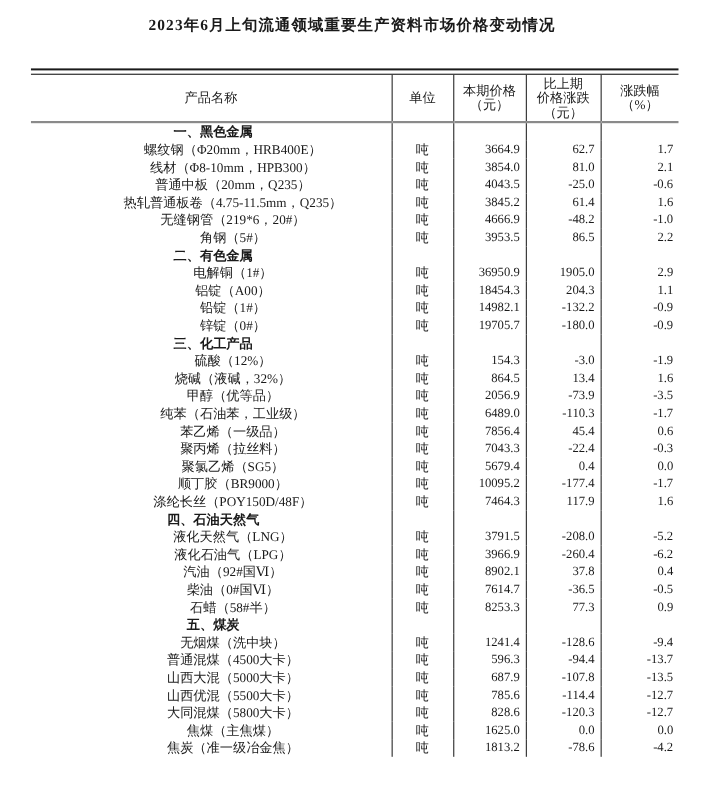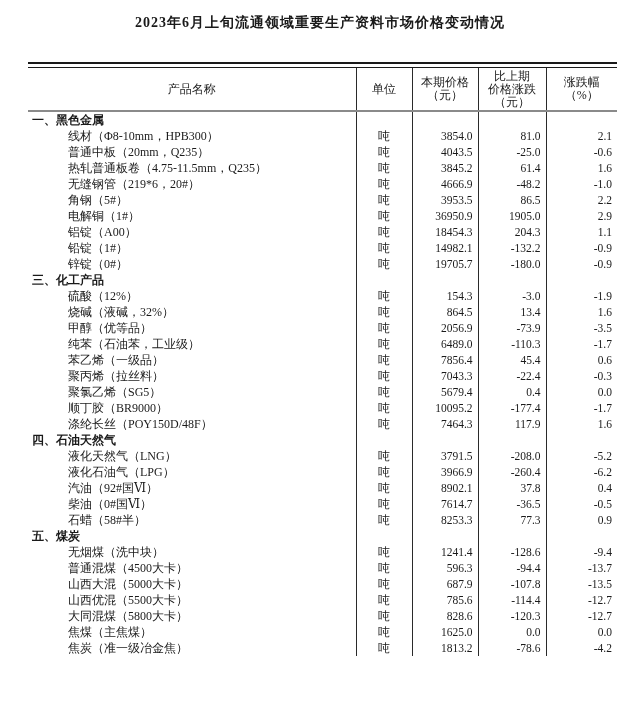--- a/index.html
+++ b/index.html
@@ -26,21 +26,21 @@
   th{
     font-weight:normal;height:42px;vertical-align:middle;text-align:center;
     line-height:13px;font-size:12px;padding:0;
     border-bottom:2px solid #8a8a8a;
   }
   th:not(:first-child),td:not(:first-child){border-left:1px solid #2a2a2a}
   td{
     height:16px;line-height:16px;padding:0;white-space:nowrap;overflow:hidden;
     vertical-align:middle;
   }
-  td.c-name{text-align:left;padding-left:40px}
+  td.c-name{text-align:center;padding-left:40px}
   tr.section td.c-name{padding-left:4px;font-weight:bold}
   td.c-unit{text-align:center}
   td.c-num{text-align:right;padding-right:5px;font-size:11.5px}
 </style>
 </head>
 <body>
 
 <div class="title">2023年6月上旬流通领域重要生产资料市场价格变动情况</div>
 
 <div class="table-wrap">
@@ -78,20 +78,27 @@
     </thead>
     <tbody id="table-body">
         <tr class="section">
     <td class="c-name">一、黑色金属</td>
     <td class="c-unit"></td>
     <td class="c-num"></td>
     <td class="c-num"></td>
     <td class="c-num"></td>
   </tr>
         <tr>
+    <td class="c-name">螺纹钢（Φ20mm，HRB400E）</td>
+    <td class="c-unit">吨</td>
+    <td class="c-num">3664.9</td>
+    <td class="c-num">62.7</td>
+    <td class="c-num">1.7</td>
+  </tr>
+        <tr>
     <td class="c-name">线材（Φ8-10mm，HPB300）</td>
     <td class="c-unit">吨</td>
     <td class="c-num">3854.0</td>
     <td class="c-num">81.0</td>
     <td class="c-num">2.1</td>
   </tr>
         <tr>
     <td class="c-name">普通中板（20mm，Q235）</td>
     <td class="c-unit">吨</td>
     <td class="c-num">4043.5</td>
@@ -111,20 +118,27 @@
     <td class="c-num">4666.9</td>
     <td class="c-num">-48.2</td>
     <td class="c-num">-1.0</td>
   </tr>
         <tr>
     <td class="c-name">角钢（5#）</td>
     <td class="c-unit">吨</td>
     <td class="c-num">3953.5</td>
     <td class="c-num">86.5</td>
     <td class="c-num">2.2</td>
+  </tr>
+        <tr class="section">
+    <td class="c-name">二、有色金属</td>
+    <td class="c-unit"></td>
+    <td class="c-num"></td>
+    <td class="c-num"></td>
+    <td class="c-num"></td>
   </tr>
         <tr>
     <td class="c-name">电解铜（1#）</td>
     <td class="c-unit">吨</td>
     <td class="c-num">36950.9</td>
     <td class="c-num">1905.0</td>
     <td class="c-num">2.9</td>
   </tr>
         <tr>
     <td class="c-name">铝锭（A00）</td>

